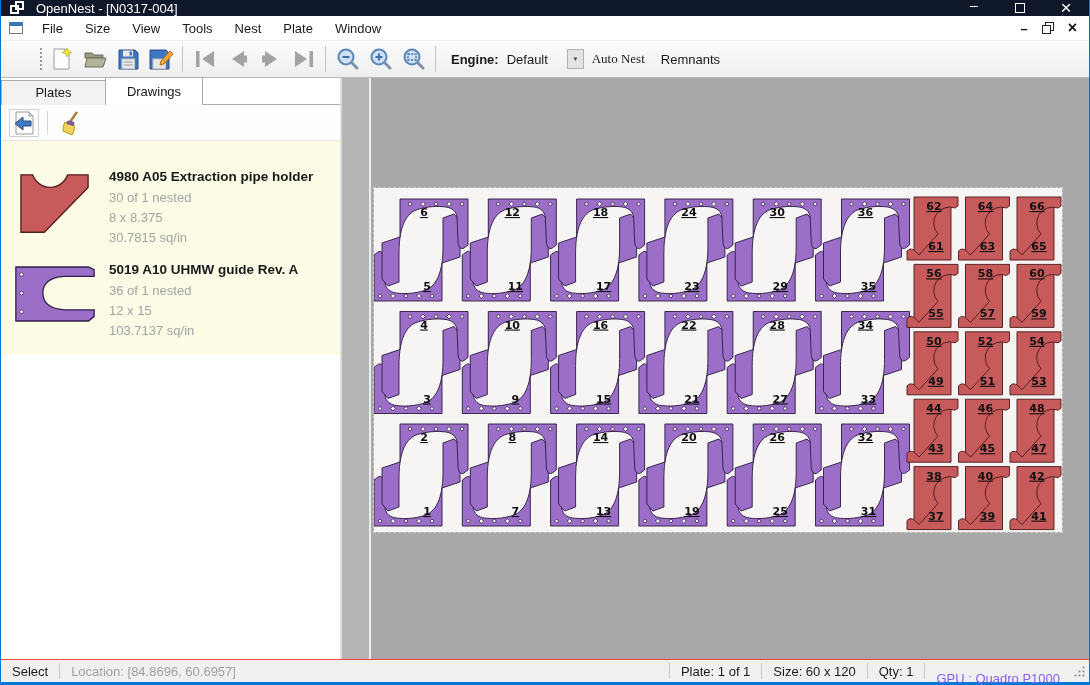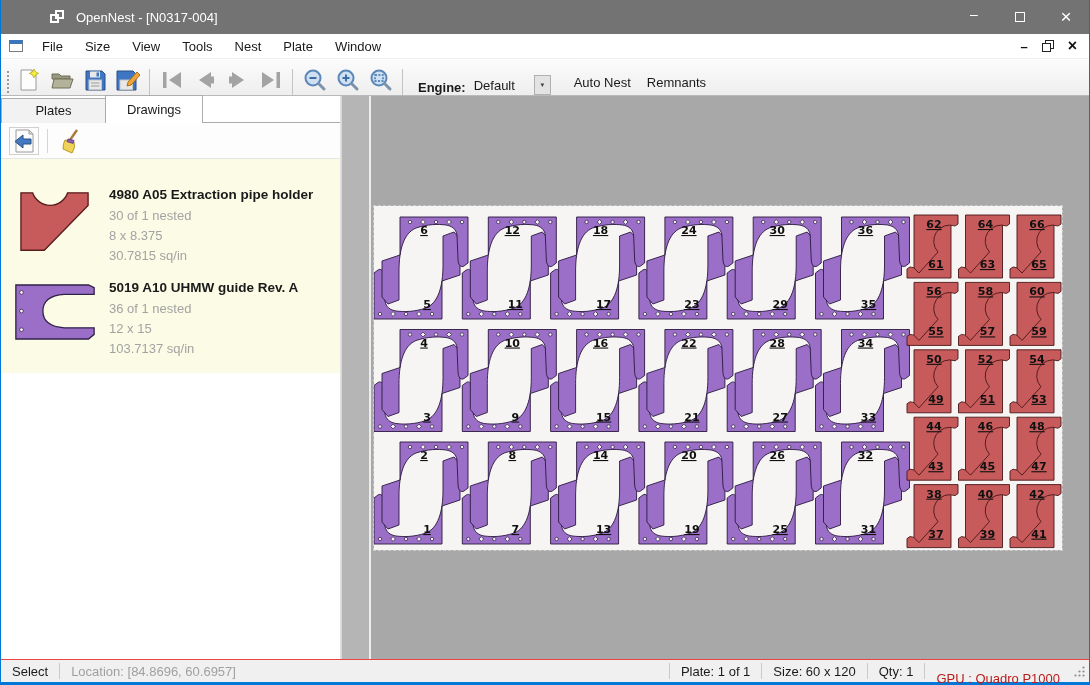--- a/index.html
+++ b/index.html
@@ -2,40 +2,40 @@
 <html><head>
 <meta charset="utf-8">
 <style>
   * { margin:0; padding:0; box-sizing:border-box; }
   html,body { width:1090px; height:685px; }
   body { font-family:"Liberation Sans", sans-serif; font-size:13px; color:#1a1a1a; background:#fff; }
   .window { width:1090px; height:685px; display:flex; flex-direction:column;
             border-left:1px solid #0078d7; border-right:1px solid #0078d7; border-bottom:3px solid #0078d7; }
 
   
-  .titlebar { height:34px; background:#737373; color:#fff; display:flex; align-items:center; flex:0 0 auto;padding-left:40px; }
+  .titlebar { height:16px; background:#0f172a; color:#fff; display:flex; align-items:center; flex:0 0 auto; }
   .app-icon { width:16px; height:14px; margin:0 10px 0 9px; position:relative; }
   .app-icon .sq1,.app-icon .sq2 { position:absolute; border:2px solid #fff; background:transparent; }
   .app-icon .sq1 { width:9px; height:9px; left:0; top:4px; }
   .app-icon .sq2 { width:9px; height:9px; left:5px; top:0; }
   .title-text { font-size:13px; }
   .win-buttons { margin-left:auto; display:flex; height:30px; }
   .win-btn { width:46px; height:30px; display:flex; align-items:center; justify-content:center; color:#fff; font-size:14px; }
   .win-btn .maxbox { width:10px; height:10px; border:1px solid #fff; display:block; }
   .win-btn.minb span { position:relative; top:-3px; }
 
   
   .menubar { height:25px; background:#fff; display:flex; align-items:center; flex:0 0 auto; border-bottom:1px solid #f0f0f0; }
   .mdi-doc-icon { width:14px; height:12px; border:1px solid #7b7b7b; border-top:4px solid #3b76bd; margin:0 8px 0 8px; background:#fdfdfd; }
   .menu-item { padding:4px 11px; cursor:default; }
   .mdi-ctrls { margin-left:auto; display:flex; align-items:center; gap:14px; padding-right:12px; color:#111; }
   .mdi-btn { font-weight:bold; font-size:13px; display:flex; align-items:center; }
 
   
-  .toolbar { height:37px; background:linear-gradient(#fcfcfc,#eeeeee); display:flex; align-items:flex-end; flex:0 0 auto; border-bottom:1px solid #b9b9b9; }
+  .toolbar { height:37px; background:linear-gradient(#fcfcfc,#eeeeee); display:flex; align-items:center; flex:0 0 auto; border-bottom:1px solid #b9b9b9;padding-left:33px; }
   .grip { width:8px; height:26px; margin-left:3px;
           background-image:radial-gradient(circle, #9a9a9a 1px, transparent 1.2px);
           background-size:4px 4px; background-position:2px 1px; background-repeat:repeat-y; }
   .tb-btn { width:33px; height:30px; display:flex; align-items:center; justify-content:center; border-radius:2px; }
   .tb-sep { width:1px; height:26px; background:#c3c3c3; margin:0 5px; }
   .tb-label { font-weight:bold; margin:0 6px 0 10px; }
   .combo-text { width:62px; padding:2px 2px; }
   .combo-arrow { width:17px; height:20px; background:#e3e3e3; border:1px solid #b0b0b0; display:flex; align-items:center; justify-content:center; font-size:9px; color:#444; }
   .flat-btn { padding:5px 8px; }
 
@@ -66,21 +66,21 @@
   .canvas { flex:1; background:#a8a8a8; position:relative; overflow:hidden; }
   .plate { position:absolute; left:3px; top:110px; width:688px; height:344px; background:#f6f5f3; outline:1px dashed #c9c9c9; }
   #nest-svg { width:688px; height:344px; display:block; }
   #nest-svg text { font:bold 11px "DejaVu Sans", sans-serif; text-decoration:underline; fill:#101010; text-anchor:middle; }
 
   
   .statusbar { height:23px; background:#f0f0f0; border-top:1px solid #ef4444; display:flex; align-items:center; flex:0 0 auto; font-size:13px; }
   .sb-item { padding:0 11px; }
   .sb-sep { width:1px; height:16px; background:#c9c9c9; }
   .sb-dim { color:#a0a0a0; }
-  .sb-green { color:#b91c1c;margin-top:15px; }
+  .sb-green { color:#8b5cf6;margin-top:15px; }
   .sb-right { margin-left:auto; display:flex; align-items:center; height:100%;border-radius:11px; }
   .sb-grip { padding:0 3px 0 2px; display:flex; align-items:flex-end; }
 </style>
 </head>
 <body>
 
 <div class="window">
 
   <div class="titlebar">
     <div class="app-icon">
@@ -201,21 +201,21 @@
         <rect x="6" y="7" width="8" height="6" fill="none" stroke="#3a6ea8" stroke-dasharray="2 1.4" stroke-width="1.4"></rect>
         <line x1="16" y1="16" x2="21" y2="21" stroke="#7d93ab" stroke-width="3" stroke-linecap="round"></line>
       </svg>
     </div>
     <div class="tb-sep"></div>
     <span class="tb-label">Engine:</span>
     <span class="combo-text">Default</span>
     <span class="combo-arrow">
       <span style="transform:scale(0.7);">▼</span>
     </span>
-    <div class="flat-btn" style="margin-left:15px;">Auto Nest</div>
+    <div class="flat-btn" style="margin-left:0;font-family:Liberation Serif, serif;">Auto Nest</div>
     <div class="flat-btn">Remnants</div>
   </div>
 
   <div class="content">
 
     <div class="sidebar">
       <div class="tabstrip">
         <div class="tab inactive">Plates</div>
         <div class="tab active">Drawings</div>
         <div class="tab-fill"></div>

